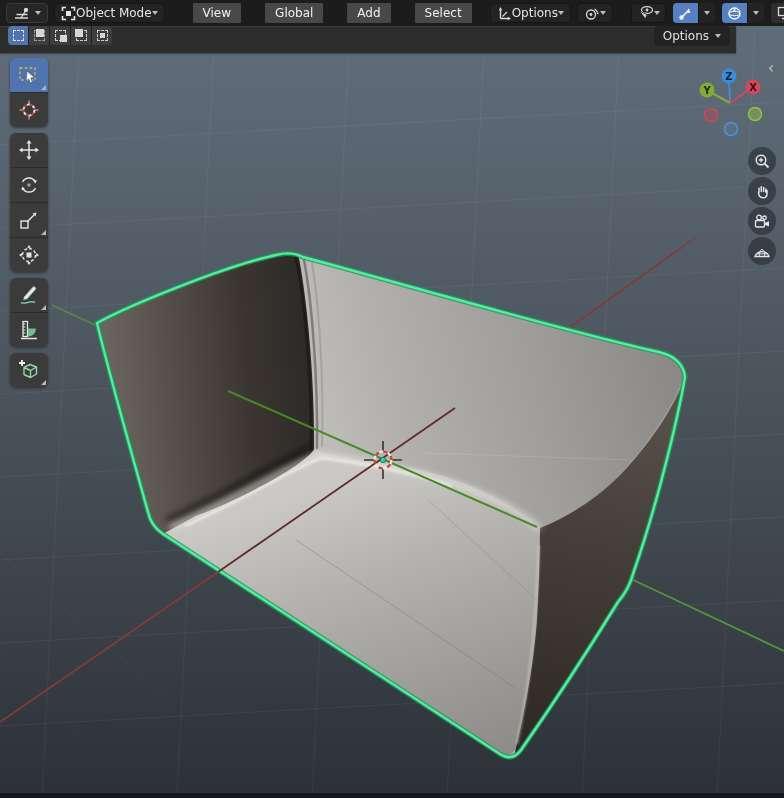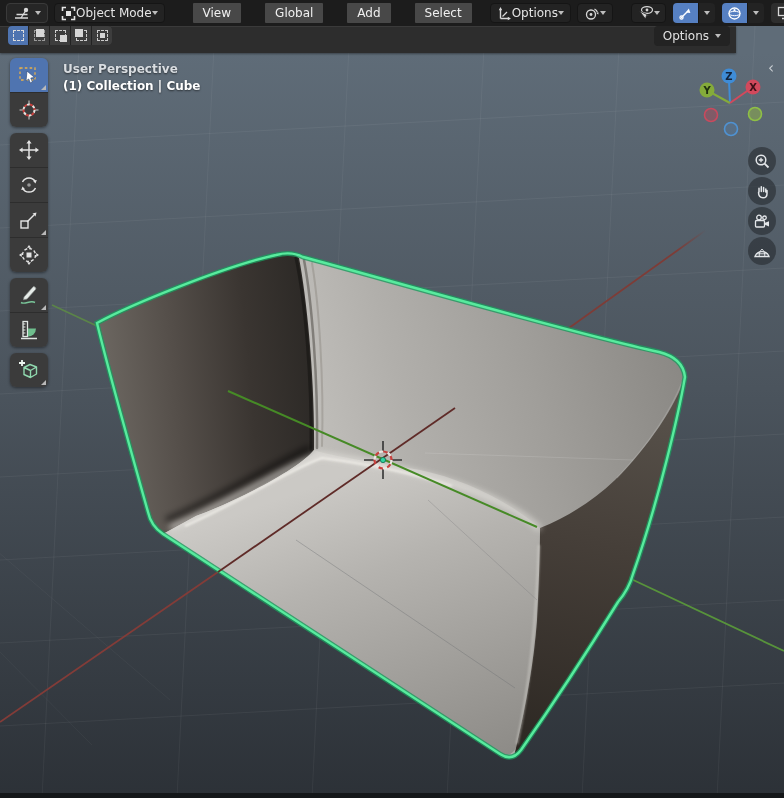--- a/index.html
+++ b/index.html
@@ -311,24 +311,20 @@
           <span class="fillsq" style="left:2px;top:2px;width:5px;height:5px"></span>
           </span>
       </div>
     </div>
     <div class="options-btn">
       <span>Options</span>
       <span class="chev"></span>
     </div>
   </div>
 
-  <div class="vp-text">
-    <div>User Perspective</div>
-    <div class="l2">(1) Collection | Cube</div>
-  </div>
 
   <div class="tools">
     <div class="tgroup">
       <div class="tool active">
         <svg width="22" height="20">
           <rect x="2" y="3" width="15" height="12" fill="none" stroke="#e8b04a" stroke-width="1.3" stroke-dasharray="2.6 2.2"></rect>
           <path d="M9 6 L16.5 12.5 L12.8 13 L14.4 17 L12.3 17.9 L10.7 14 L8 16 Z" fill="#ffffff" stroke="#35507e" stroke-width="0.7"></path>
         </svg>
         <span class="subtri"></span>
       </div>

